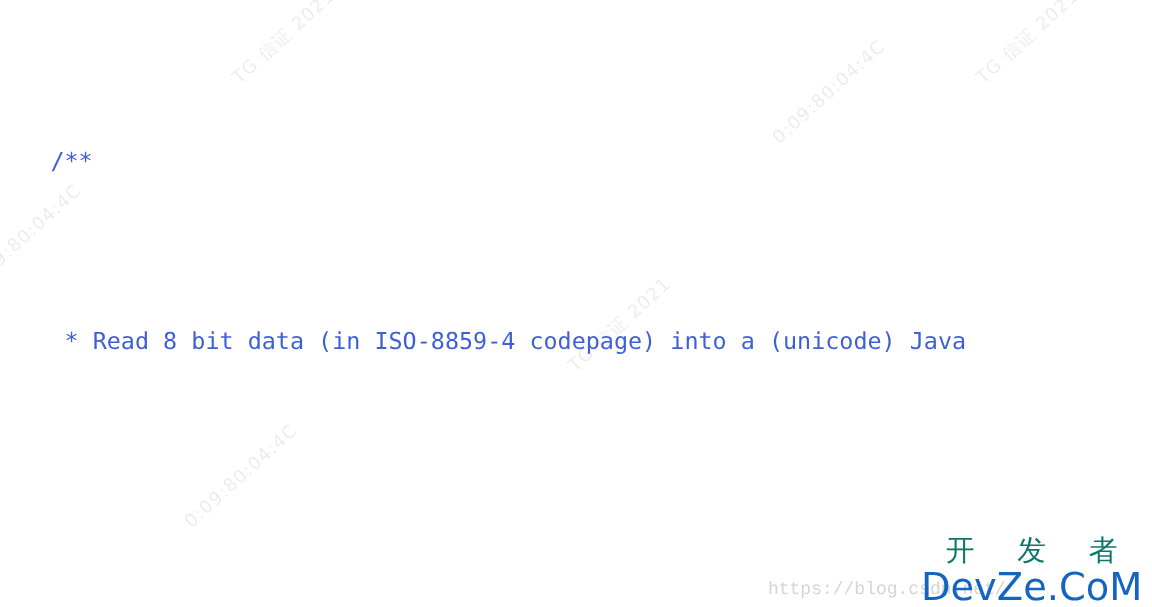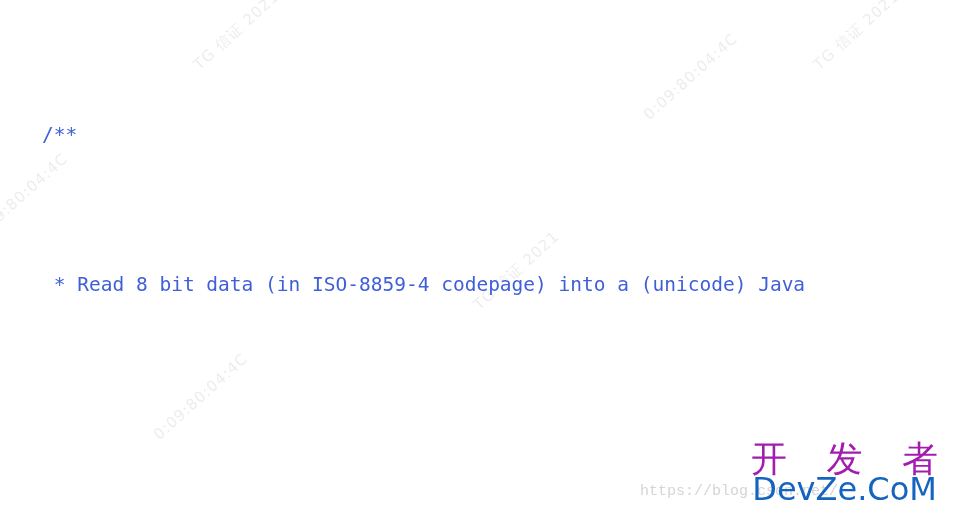--- a/index.html
+++ b/index.html
@@ -63,22 +63,22 @@
   .logo {
     position: absolute;
     right: 8px;
     bottom: 2px;
     z-index: 4;
     text-align: center;
     font-family: "DejaVu Sans", "Liberation Sans", sans-serif;
     pointer-events: none;
   }
   .logo-cn {
-    color: #a21caf;
-    font-size: 36px;
+    color: #0f766e;
+    font-size: 24px;
     letter-spacing: 14px;
     line-height: 30px;
     padding-left: 14px;
   }
   .logo-en {
     color: #1565c0;
     font-size: 32px;
     line-height: 30px;
     font-weight: 400;
   }

